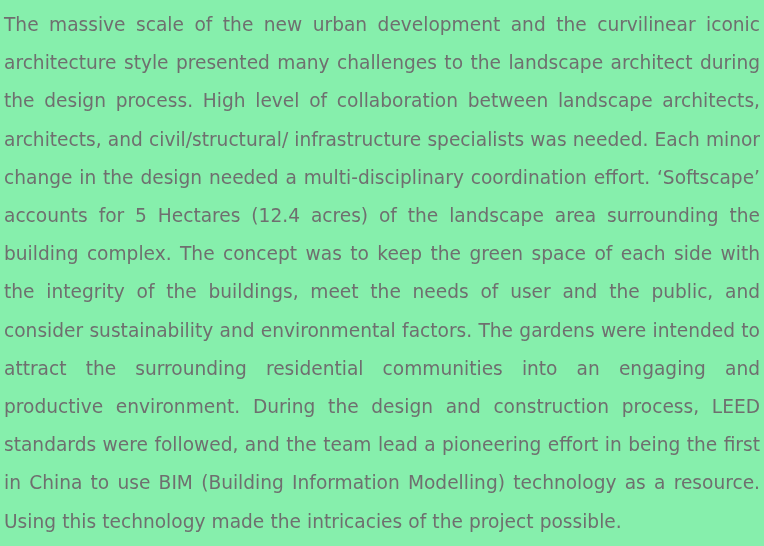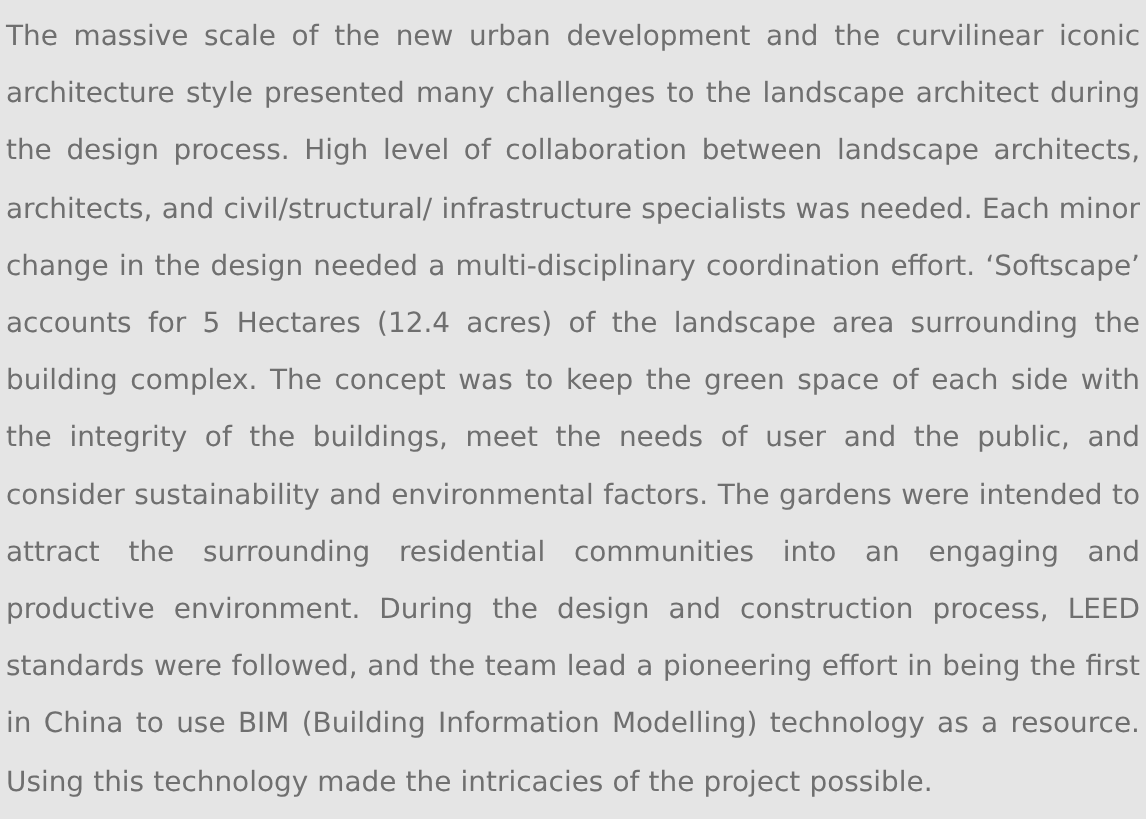--- a/index.html
+++ b/index.html
@@ -11,21 +11,21 @@
     height: 546px;
     background: #ffffff;
     font-family: "DejaVu Sans", sans-serif;
     overflow: hidden;
   }
   .page {
     box-sizing: border-box;
     width: 764px;
     height: 546px;
     padding: 6px 4px 0 4px;
-    background: #e5e5e5;
+    background: #86efac;
   }
   .body-text {
     margin: 0;
     color: #6f6f6f;
     font-family: "DejaVu Sans", sans-serif;
     font-size: 18.6px;
     line-height: 38.2px;
     text-align: justify;
     text-justify: inter-word;
     letter-spacing: 0px;

